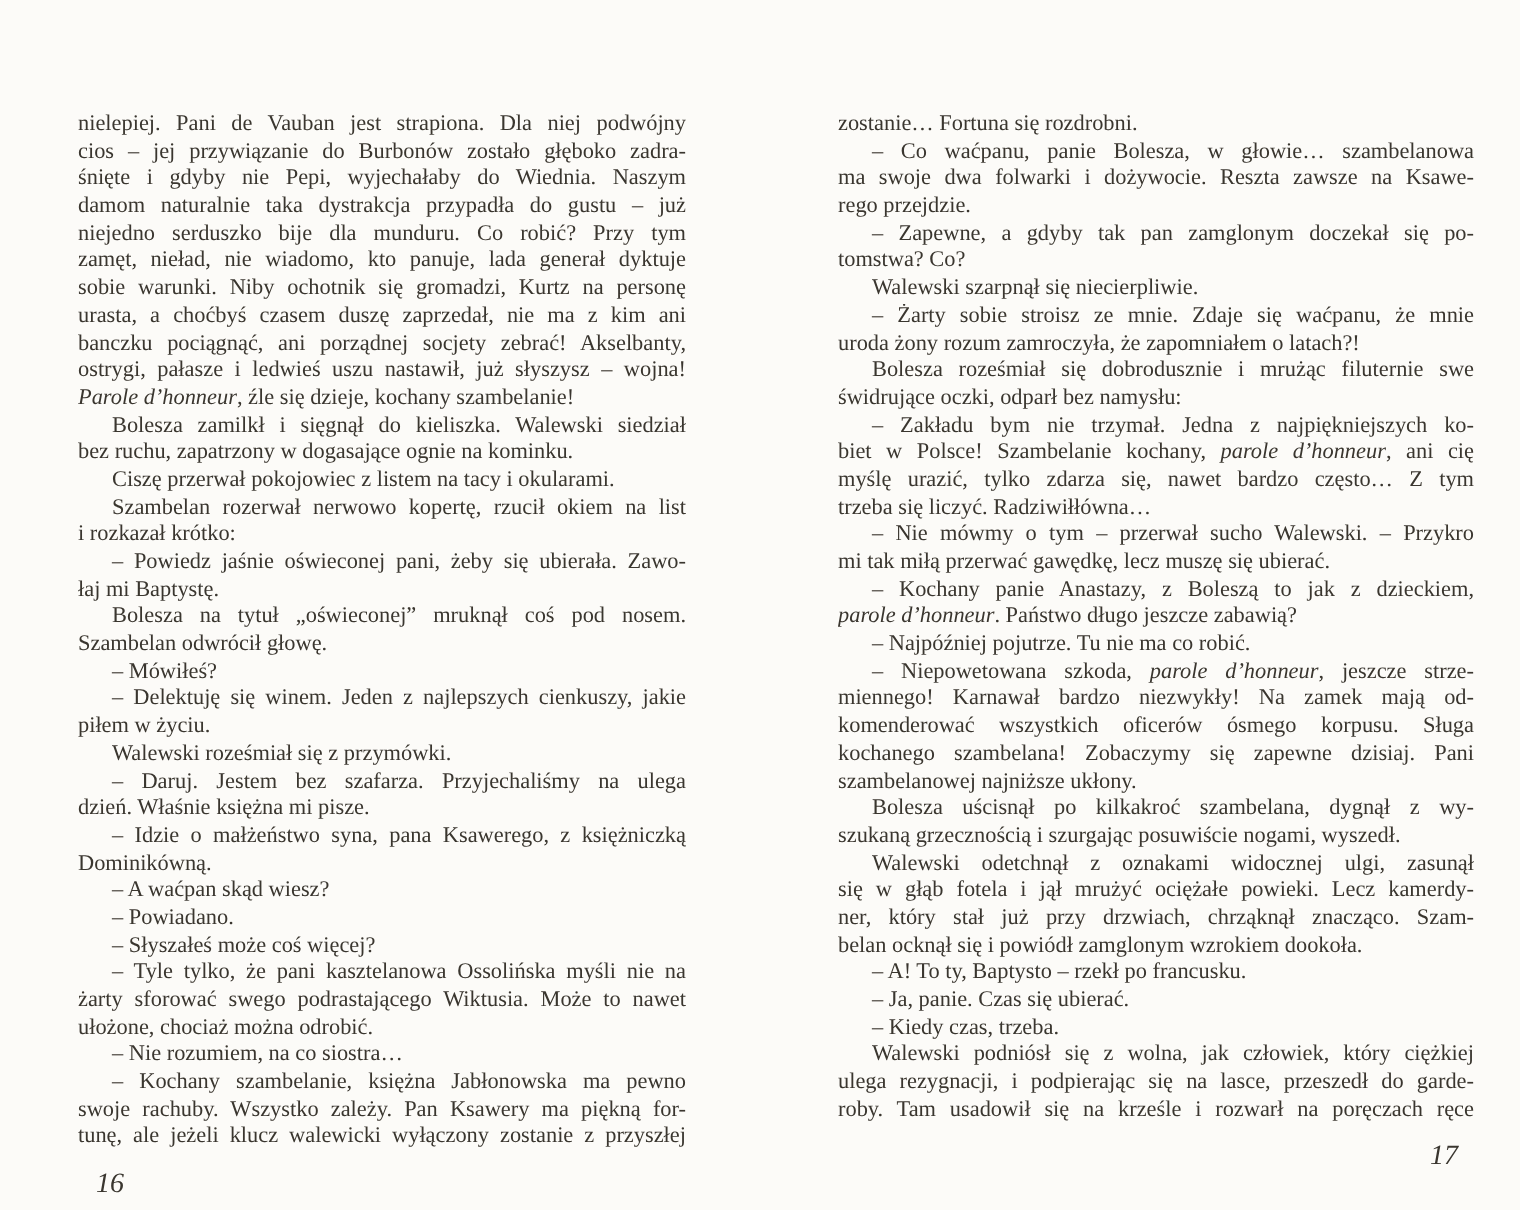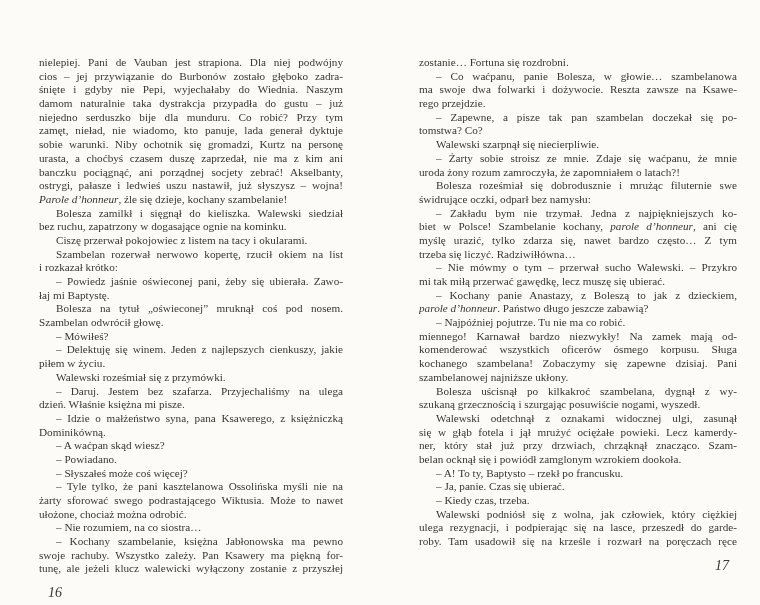--- a/index.html
+++ b/index.html
@@ -83,36 +83,37 @@
       </div>
     <div class="page-number">16</div>
   </div>
 
   <div class="page" id="page-right">
     <div class="text-block">
         <div class="line end"><span>zostanie… Fortuna się rozdrobni.</span></div>
         <div class="line ind"><span>– Co waćpanu, panie Bolesza, w głowie… szambelanowa</span></div>
         <div class="line"><span>ma swoje dwa folwarki i dożywocie. Reszta zawsze na Ksawe-</span></div>
         <div class="line end"><span>rego przejdzie.</span></div>
-        <div class="line ind"><span>– Zapewne, a pisze tak pan szambelan doczekał się po-</span></div>
+        <div class="line ind"><span>– Zapewne, a gdyby tak pan zamglonym doczekał się po-</span></div>
         <div class="line end"><span>tomstwa? Co?</span></div>
         <div class="line ind end"><span>Walewski szarpnął się niecierpliwie.</span></div>
         <div class="line ind"><span>– Żarty sobie stroisz ze mnie. Zdaje się waćpanu, że mnie</span></div>
         <div class="line end"><span>uroda żony rozum zamroczyła, że zapomniałem o latach?!</span></div>
         <div class="line ind"><span>Bolesza roześmiał się dobrodusznie i mrużąc filuternie swe</span></div>
         <div class="line end"><span>świdrujące oczki, odparł bez namysłu:</span></div>
         <div class="line ind"><span>– Zakładu bym nie trzymał. Jedna z najpiękniejszych ko-</span></div>
         <div class="line"><span>biet w Polsce! Szambelanie kochany, </span><em>parole d’honneur</em><span>, ani cię</span></div>
         <div class="line"><span>myślę urazić, tylko zdarza się, nawet bardzo często… Z tym</span></div>
         <div class="line end"><span>trzeba się liczyć. Radziwiłłówna…</span></div>
         <div class="line ind"><span>– Nie mówmy o tym – przerwał sucho Walewski. – Przykro</span></div>
         <div class="line end"><span>mi tak miłą przerwać gawędkę, lecz muszę się ubierać.</span></div>
         <div class="line ind"><span>– Kochany panie Anastazy, z Boleszą to jak z dzieckiem,</span></div>
         <div class="line end"><em>parole d’honneur</em><span>. Państwo długo jeszcze zabawią?</span></div>
         <div class="line ind end"><span>– Najpóźniej pojutrze. Tu nie ma co robić.</span></div>
+        <div class="line ind"><span>– Niepowetowana szkoda, </span><em>parole d’honneur</em><span>, jeszcze strze-</span></div>
         <div class="line"><span>miennego! Karnawał bardzo niezwykły! Na zamek mają od-</span></div>
         <div class="line"><span>komenderować wszystkich oficerów ósmego korpusu. Sługa</span></div>
         <div class="line"><span>kochanego szambelana! Zobaczymy się zapewne dzisiaj. Pani</span></div>
         <div class="line end"><span>szambelanowej najniższe ukłony.</span></div>
         <div class="line ind"><span>Bolesza uścisnął po kilkakroć szambelana, dygnął z wy-</span></div>
         <div class="line end"><span>szukaną grzecznością i szurgając posuwiście nogami, wyszedł.</span></div>
         <div class="line ind"><span>Walewski odetchnął z oznakami widocznej ulgi, zasunął</span></div>
         <div class="line"><span>się w głąb fotela i jął mrużyć ociężałe powieki. Lecz kamerdy-</span></div>
         <div class="line"><span>ner, który stał już przy drzwiach, chrząknął znacząco. Szam-</span></div>
         <div class="line end"><span>belan ocknął się i powiódł zamglonym wzrokiem dookoła.</span></div>

